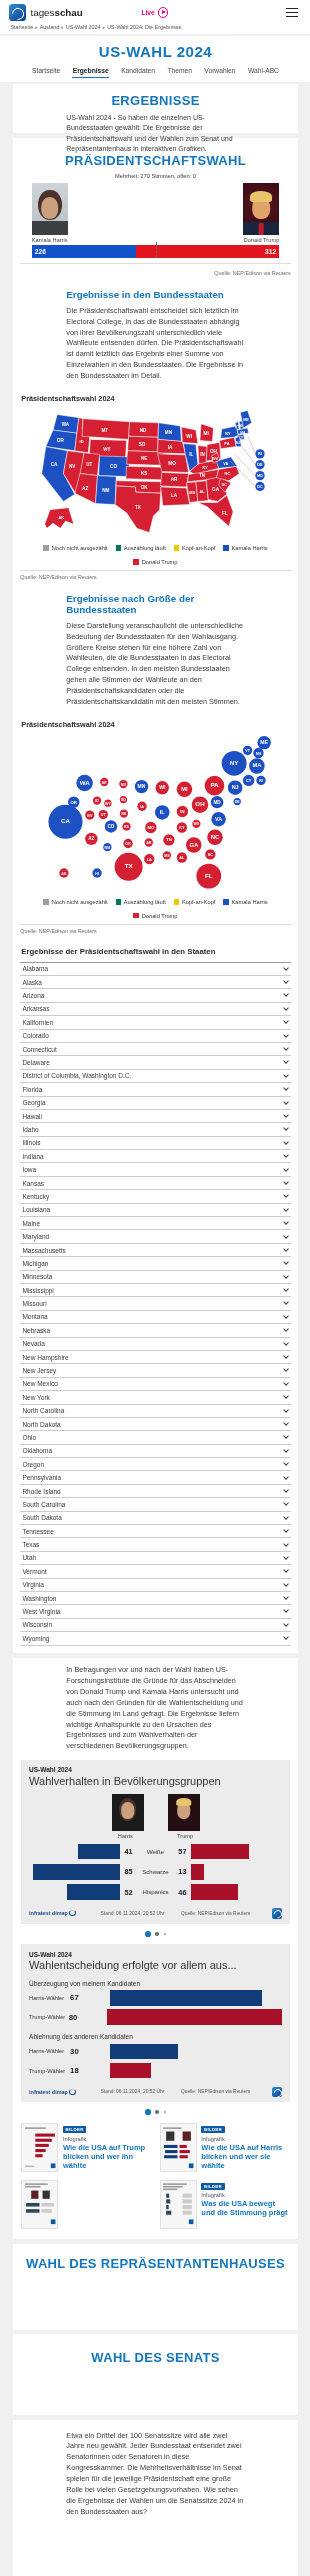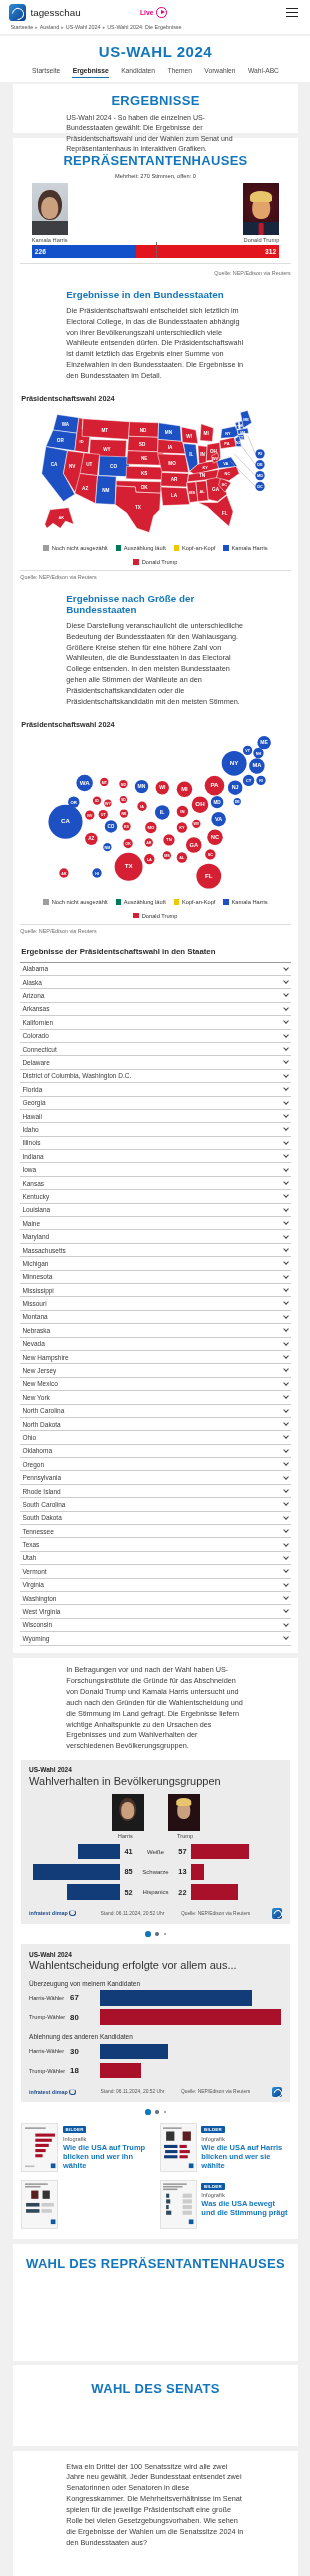--- a/index.html
+++ b/index.html
@@ -10,21 +10,21 @@
     --badge:#0c5aa5; --magenta:#e5007d;
   }
   *{box-sizing:border-box;margin:0;padding:0}
   body{width:311px;background:#f0f0f0;font-family:"Liberation Sans",sans-serif;color:var(--text)}
   .card{background:#fff;margin:0 13px 4.7px 13px;padding:7.3px}
   
   .top{background:#fff;margin:0;padding:4.1px 13px 1px 8.8px;display:flex;align-items:center}
   .logo-sq{width:17px;height:17px;border-radius:3.6px;background:linear-gradient(135deg,#2e8fd4,#0b3e8f);position:relative;flex:0 0 auto}
   .logo-sq:after{content:"";position:absolute;left:3.6px;top:3.6px;width:9.8px;height:9.8px;border-radius:50%;border:1.6px solid #fff;border-left-color:transparent;transform:rotate(-40deg)}
   .logo-word{font-size:9.8px;color:#222;margin-left:4.7px}
-  .logo-word b{font-weight:normal}
+  .logo-word b{font-weight:bold}
   .live{margin-left:auto;margin-right:auto;display:flex;align-items:center;gap:3.1px;color:var(--magenta);font-weight:bold;font-size:6.7px}
   .live-ic{width:10.4px;height:10.4px;border:1px solid var(--magenta);border-radius:50%;position:relative}
   .live-ic:after{content:"";position:absolute;left:3.1px;top:2.1px;border-left:4.1px solid var(--magenta);border-top:2.6px solid transparent;border-bottom:2.6px solid transparent}
   .burger{width:12.4px;height:8.3px;border-top:1px solid #222;border-bottom:1px solid #222;position:relative;margin-left:auto}
   .burger:after{content:"";position:absolute;left:0;top:2.6px;width:100%;height:1px;background:#222}
   .crumbs{background:#fff;padding:2.1px 13px 4.1px 10.4px;font-size:5.4px;color:#555}
   .crumbs span.sep{color:#888;margin:0 2.1px;font-size:4.7px}
   
   .hero{background:#fff;margin:2.1px 0 2.1px;padding:6.2px 0 0;height:46px}
   .hero h1{text-align:center;color:var(--blue);font-size:15px;letter-spacing:0.5px;font-weight:600}
@@ -87,21 +87,21 @@
   .ts-mini{width:10.4px;height:10.4px;border-radius:2.1px;background:linear-gradient(135deg,#2e8fd4,#0b3e8f);position:relative;margin-left:auto}
   .ts-mini:after{content:"";position:absolute;left:2.1px;top:2.1px;width:6.2px;height:6.2px;border-radius:50%;border:1px solid #fff;border-left-color:transparent;transform:rotate(-40deg)}
   .dots{display:flex;justify-content:center;align-items:center;gap:4.7px;margin:3.1px 0 7.3px}
   .dot1{width:5.7px;height:5.7px;border-radius:50%;background:var(--blue)}
   .dot2{width:4.1px;height:4.1px;border-radius:50%;background:#5f6a71}
   .dot3{width:2.1px;height:2.1px;border-radius:50%;background:#8a9199}
   
   .grp{font-size:6.5px;color:#2d2d2d;margin:8.3px 0 3.1px}
   .hrow{display:flex;align-items:center;margin:3.6px 0}
   .hrow .rl{width:41px;font-size:5.7px;color:#333}
-  .hrow .rv{width:30px;font-weight:bold;font-size:7.8px;color:#222}
+  .hrow .rv{width:40px;font-weight:bold;font-size:7.8px;color:#222}
   .hrow .rb{height:15.5px}
   
   .tsr-grid{display:grid;grid-template-columns:1fr 1fr;gap:7.3px 8.3px;margin:8.3px 1px 3.1px}
   .tsr{display:flex;gap:4.7px}
   .thumb{width:37px;height:49px;background:#f6f6f6;border:0.5px solid #e2e2e2;flex:0 0 auto;padding:1.6px;font-size:2.1px;color:#777}
   .badge{display:inline-block;background:var(--badge);color:#fff;font-size:4.4px;font-weight:bold;letter-spacing:0.3px;padding:1px 2.6px;border-radius:1px}
   .tsr .inf{font-size:5.7px;color:#555;margin:2.1px 0 1px}
   .tsr h4{color:var(--blue);font-size:7.5px;line-height:1.25;font-weight:600}
   
   .embed-card{background:#fff;margin:0 13px 4.7px;padding:12.4px 7.3px 0}
@@ -132,21 +132,21 @@
       <div class="tab">Wahl-ABC</div>
     </div>
 </div>
 
 <div class="card" style="height:49px;padding-top:8.3px">
   <div class="h-section">ERGEBNISSE</div>
   <p class="article" style="margin-top:5.2px;font-size:7px">US-Wahl 2024 - So haben die einzelnen US-Bundesstaaten gewählt: Die Ergebnisse der Präsidentschaftswahl und der Wahlen zum Senat und Repräsentantenhaus in interaktiven Grafiken.</p>
 </div>
 
 <div class="card">
-  <div class="h-section" style="margin-top:7.3px">REPRÄSENTANTENHAUSES</div>
+  <div class="h-section" style="margin-top:7.3px">PRÄSIDENTSCHAFTSWAHL</div>
   <div class="maj">Mehrheit: 270 Stimmen, offen: 0</div>
 
   <div class="cand-row">
     <div class="photo h">
         <div class="hair-h"></div>
         <div class="face"></div>
         <div class="suit-h"></div>
       </div>
     <div class="photo t">
         <div class="face"></div>
@@ -660,21 +660,21 @@
           <div class="rbar">
             <div class="bar" style="width:13.3px;background:var(--chart-red)"></div>
           </div>
         </div>
         <div class="mrow">
           <div class="lbar">
             <div class="bar" style="width:53px;background:var(--chart-navy)"></div>
           </div>
           <div class="val">52</div>
           <div class="cat">Hispanics</div>
-          <div class="val">22</div>
+          <div class="val">46</div>
           <div class="rbar">
             <div class="bar" style="width:47px;background:var(--chart-red)"></div>
           </div>
         </div>
       </div>
     <div class="cfoot">
       <span class="ifd">infratest dimap <span class="ring"></span></span>
       <span style="margin-left:21px">Stand:  06.11.2024, 20:52 Uhr</span>
       <span style="margin-left:12.4px">Quelle: NEP/Edison via Reuters</span>
       <span class="ts-mini"></span>
@@ -781,21 +781,21 @@
             <rect x="40" y="33" width="18" height="8" fill="#ccc"></rect>
             <rect x="40" y="44" width="18" height="8" fill="#ccc"></rect>
             <rect x="40" y="55" width="18" height="8" fill="#ccc"></rect>
             <rect x="52" y="72" width="9" height="9" fill="#0c5aa5"></rect>
           </svg></div>
         <div><span class="badge">BILDER</span><div class="inf">Infografik</div><h4>Was die USA bewegt und die Stimmung prägt</h4></div>
       </div>
     </div>
 </div>
 
-<div class="embed-card" style="height:117px">
+<div class="embed-card" style="height:86px">
   <div class="h-section">WAHL DES REPRÄSENTANTENHAUSES</div>
 </div>
 
 <div class="embed-card" style="height:81px;padding-top:15.5px">
   <div class="h-section">WAHL DES SENATS</div>
 </div>
 
 <div class="embed-card" style="height:159px;padding-top:10.4px">
   <p class="article">Etwa ein Drittel der 100 Senatssitze wird alle zwei Jahre neu gewählt. Jeder Bundesstaat entsendet zwei Senatorinnen oder Senatoren in diese Kongresskammer. Die Mehrheitsverhältnisse im Senat spielen für die jeweilige Präsidentschaft eine große Rolle bei vielen Gesetzgebungsvorhaben. Wie sehen die Ergebnisse der Wahlen um die Senatssitze 2024 in den Bundesstaaten aus?</p>
 </div>

